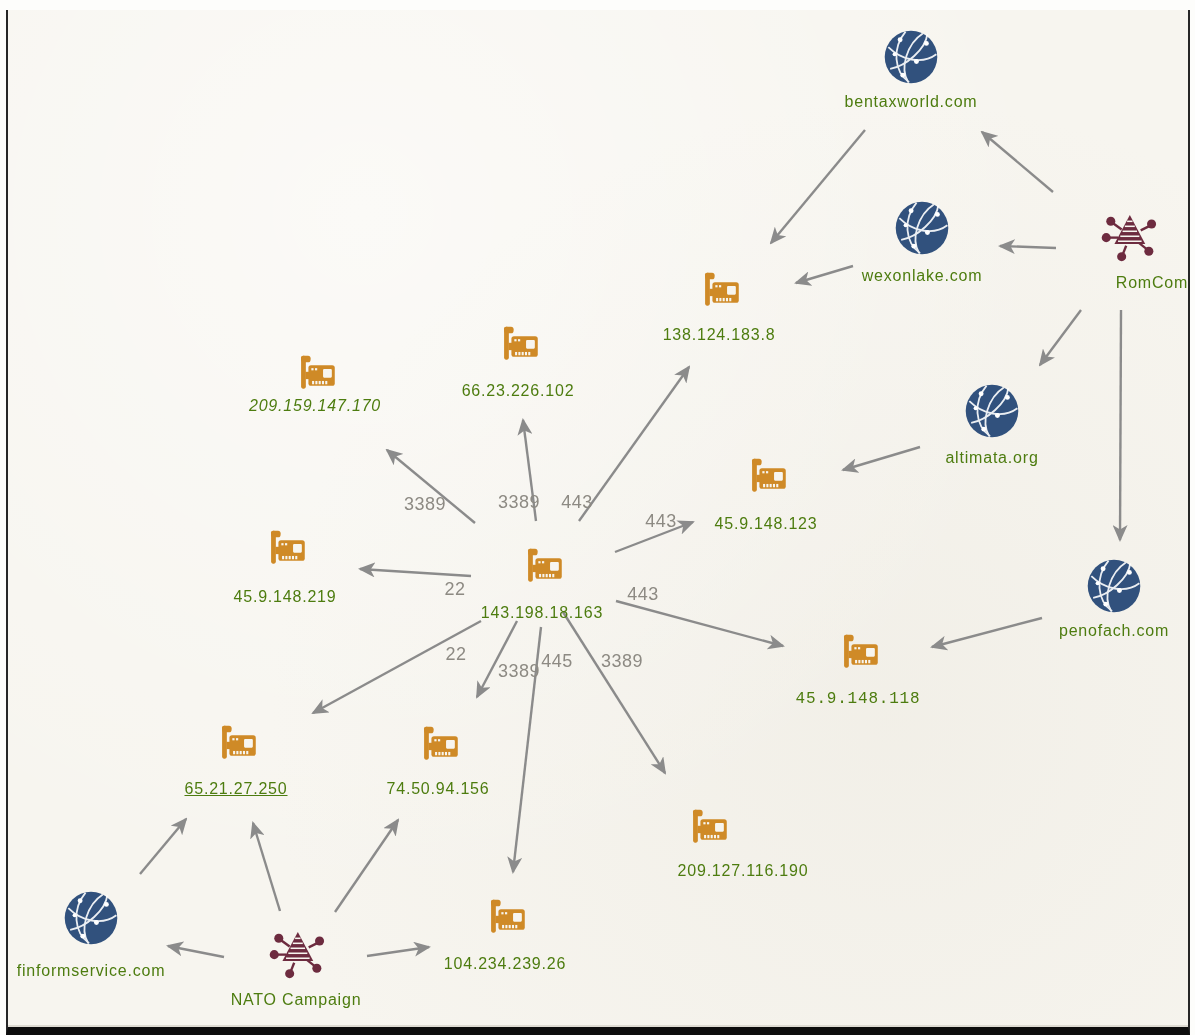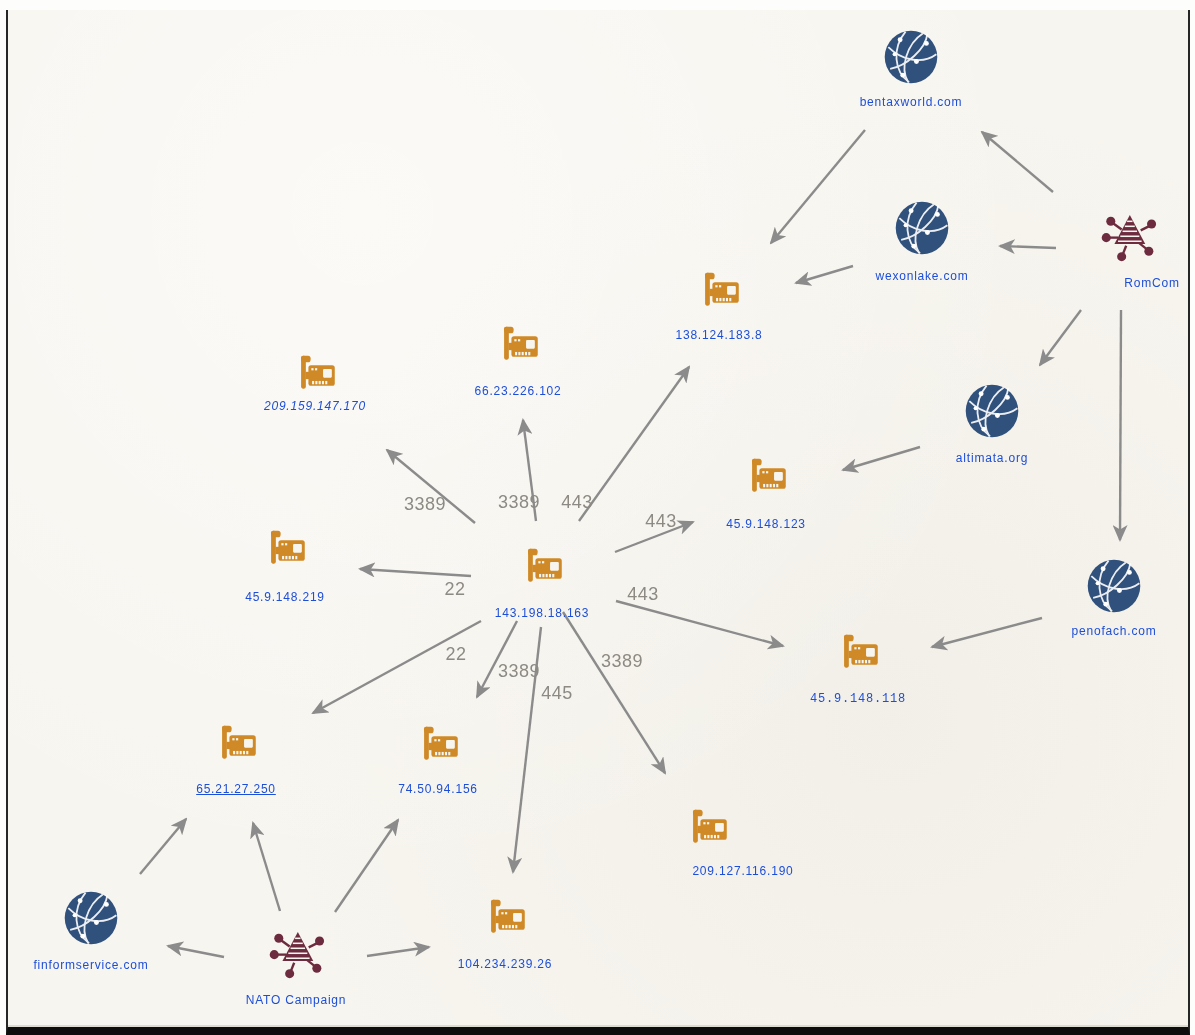--- a/index.html
+++ b/index.html
@@ -10,21 +10,21 @@
          background:#f7f5ef;
          background-image:radial-gradient(circle at 30% 20%, rgba(255,255,255,.5), rgba(255,255,255,0) 60%),
                           radial-gradient(circle at 75% 70%, rgba(226,222,210,.25), rgba(226,222,210,0) 55%);
          border-left:2px solid #262626;border-right:2px solid #262626;border-bottom:8px solid #0d0d0d;
          box-shadow:inset 0 -2px 0 #dedbd2;}
   .layer{position:absolute;left:0;top:0;width:1195px;height:1035px;}
   svg.edges{position:absolute;left:0;top:0;}
   .node{position:absolute;width:0;height:0;cursor:pointer;}
   .node .icon{position:absolute;transform:translate(-50%,-50%);display:block;line-height:0;}
   .node .nlabel{position:absolute;transform:translate(-50%,-50%);white-space:nowrap;
-        font-size:12px;letter-spacing:.8px;color:#1d4ed8;}
+        font-size:16px;letter-spacing:.8px;color:#4d7c0f;}
   .edge-label{position:absolute;transform:translate(-50%,-50%);white-space:nowrap;
         font-size:18px;letter-spacing:.5px;color:#8d8a83;}
 </style>
 </head>
 <body>
 
 <div class="outer">
   <div class="paper"></div>
   <svg class="edges layer" id="edge-layer" width="1195" height="1035">
       <defs>
@@ -58,21 +58,21 @@
     </svg>
   <div class="layer" id="label-layer">
       <span class="edge-label" style="left: 425px; top: 504px;">3389</span>
       <span class="edge-label" style="left: 519px; top: 502px;">3389</span>
       <span class="edge-label" style="left: 577px; top: 502px;">443</span>
       <span class="edge-label" style="left: 661px; top: 521px;">443</span>
       <span class="edge-label" style="left: 455px; top: 589px;">22</span>
       <span class="edge-label" style="left: 643px; top: 594px;">443</span>
       <span class="edge-label" style="left: 456px; top: 654px;">22</span>
       <span class="edge-label" style="left: 519px; top: 671px;">3389</span>
-      <span class="edge-label" style="left: 557px; top: 661px; margin-top: 32px;">445</span>
+      <span class="edge-label" style="left: 557px; top: 661px;">445</span>
       <span class="edge-label" style="left: 622px; top: 661px;">3389</span>
     </div>
   <div class="layer" id="node-layer">
       <div class="node" style="left: 911px; top: 57px;">
         <span class="icon"><svg width="58" height="58" viewBox="0 0 64 64">
     <circle cx="32" cy="32" r="29" fill="#31517d"></circle>
     <g stroke="#fff" stroke-width="2" fill="none" opacity=".9">
       <path d="M7 21 C 21 35, 44 41, 60 29"></path>
       <path d="M26 4 C 11 22, 13 48, 30 60"></path>
       <path d="M45 6 C 28 17, 19 44, 29 60"></path>
@@ -413,21 +413,21 @@
       <path d="M9 45 C 27 42, 48 23, 50 7"></path>
     </g>
     <g fill="#fff">
       <circle cx="20" cy="13" r="2.7"></circle>
               <circle cx="49" cy="17" r="2.7"></circle>
       <circle cx="14" cy="29" r="2.3"></circle>
               <circle cx="38" cy="37" r="2.7"></circle>
       <circle cx="23" cy="52" r="2.7"></circle>
     </g>
           </svg></span>
-        <span class="nlabel" style="top: 47px;">finformservice.com</span>
+        <span class="nlabel" style="top: 53px;">finformservice.com</span>
       </div>
       <div class="node" style="left: 296px; top: 951px;">
         <span class="icon"><svg width="58" height="58" viewBox="0 0 64 64">
     <g stroke="#6d2b3f" stroke-width="2.6">
       <line x1="25" y1="27" x2="14" y2="19"></line>
               <line x1="21" y1="36" x2="10" y2="36"></line>
       <line x1="30" y1="45" x2="26" y2="55"></line>
               <line x1="43" y1="41" x2="53" y2="49"></line>
       <line x1="46" y1="28" x2="56" y2="23"></line>
     </g>

